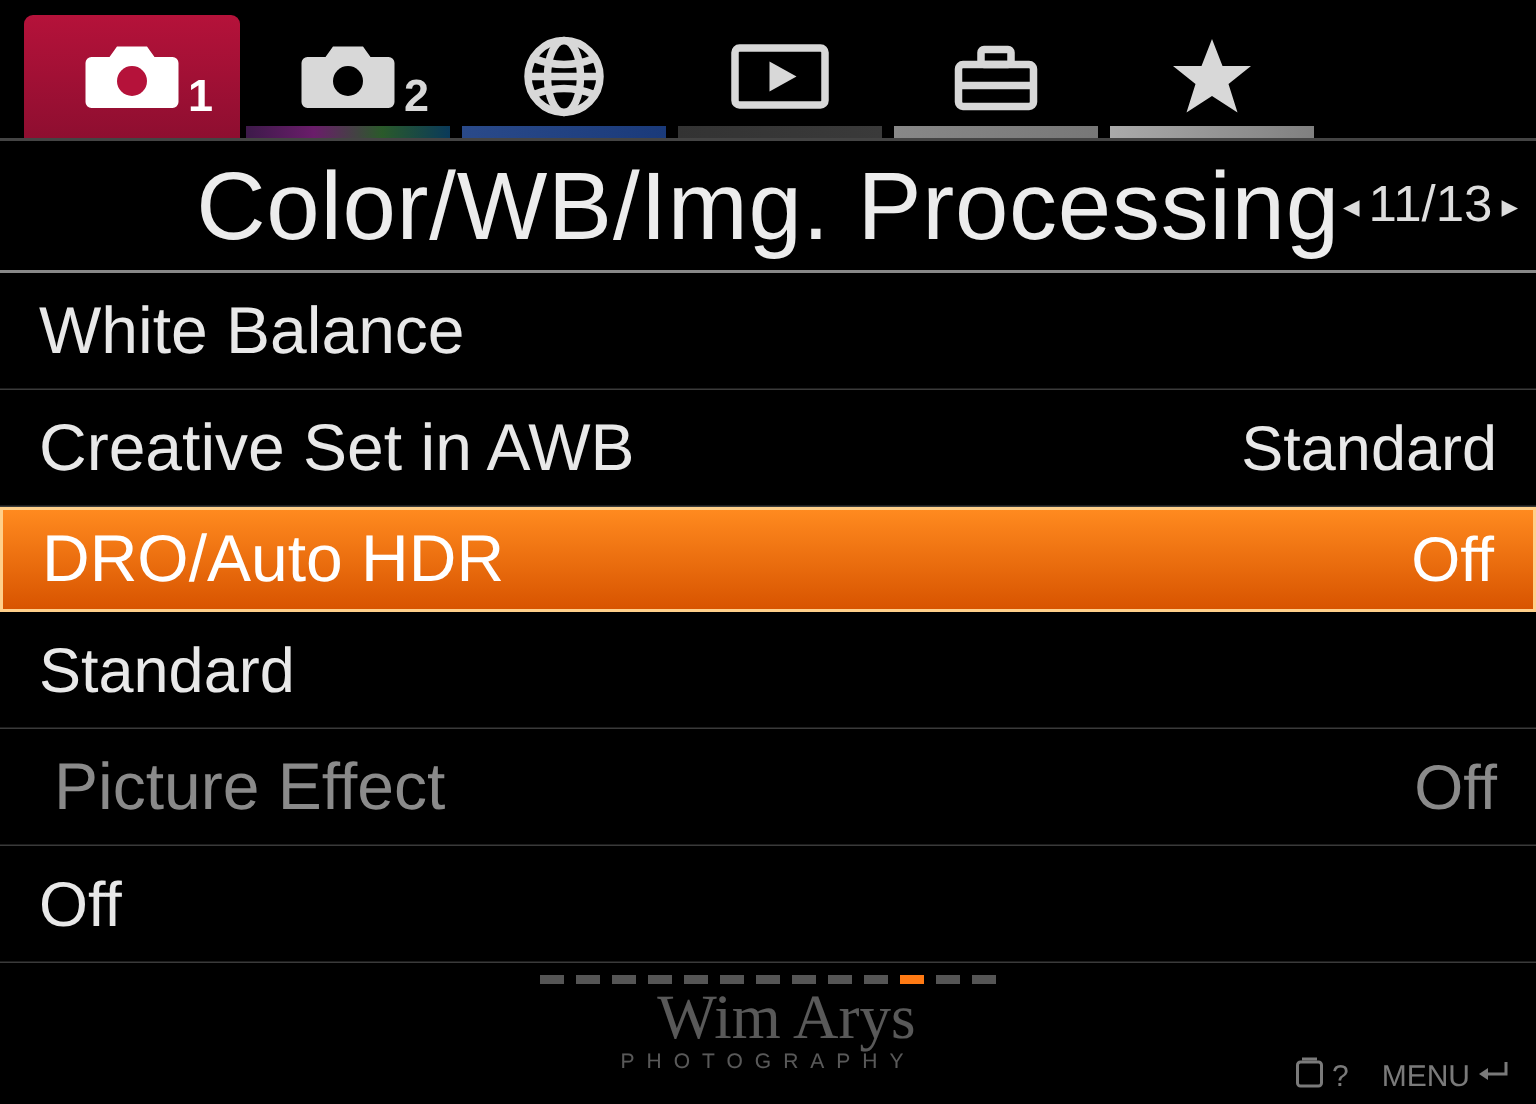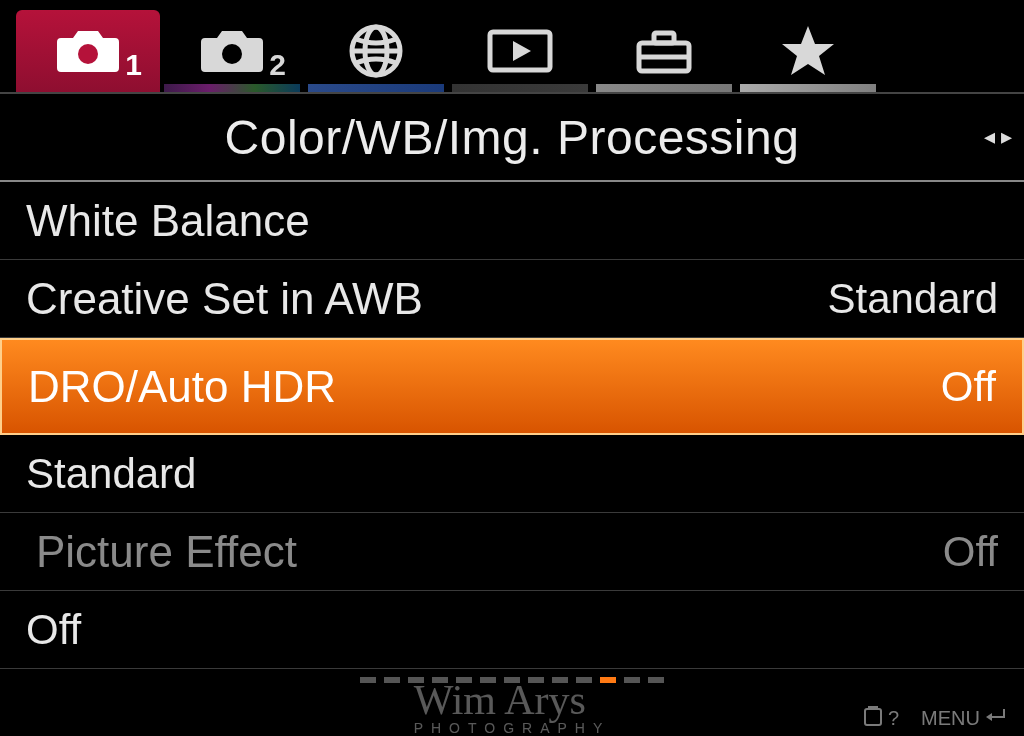--- a/index.html
+++ b/index.html
@@ -52,21 +52,21 @@
   .section {
     display: flex;
     align-items: center;
     justify-content: center;
     position: relative;
     height: 90px;
     border-top: 2px solid #444;
     border-bottom: 2px solid #888;
   }
   .section-title {
-    font-size: 48px;
+    font-size: 64px;
     font-weight: 400;
     color: #ececec;
     letter-spacing: 0.5px;
   }
   .pager {
     position: absolute;
     right: 12px;
     top: 50%;
     transform: translateY(-50%);
     display: flex;
@@ -94,21 +94,21 @@
     align-items: center;
     gap: 10px;
   }
   .row .value {
     font-size: 42px;
     text-align: right;
   }
   .row.selected {
     background: linear-gradient(#ff8a1f, #d85400);
     border: 2px solid #ffcf8a;
-    height: 97px;
+    height: 70px;
     color: #fff;
   }
   .row.disabled .label,
   .row.disabled .value {
     color: #8a8a8a;
     margin-left: 10px;
   }
 
   .awb-icon {
     display: inline-flex;
@@ -142,26 +142,26 @@
   .corner-hints .hint {
     display: flex;
     align-items: center;
     gap: 4px;
     opacity: 0.6;
   }
 
   
   .sig {
     position: absolute;
-    bottom: 1px;
+    bottom: 22px;
     left: 50%;
     transform: translateX(-50%);
     font-family: "Brush Script MT", cursive;
     color: rgba(255,255,255,0.35);
-    text-align: left;
+    text-align: right;
     line-height: 1;
     pointer-events: none;
   }
   .sig .l1 { font-size: 42px; }
   .sig .l2 { font-size: 14px; letter-spacing: 8px; font-family: Arial, sans-serif; }
 </style>
 </head>
 <body>
 
 <div class="tabs">
@@ -228,20 +228,21 @@
       </svg>
     </span>
     <div class="underline u5"></div>
   </div>
 </div>
 
 <div class="section">
   <div class="section-title">Color/WB/Img. Processing</div>
   <div class="pager">
     <span class="tri">◂</span>
+    <span>11/13</span>
     <span class="tri">▸</span>
   </div>
 </div>
 
 <div class="list">
 
   <div class="row">
     <span class="label">White Balance</span>
   </div>
 

